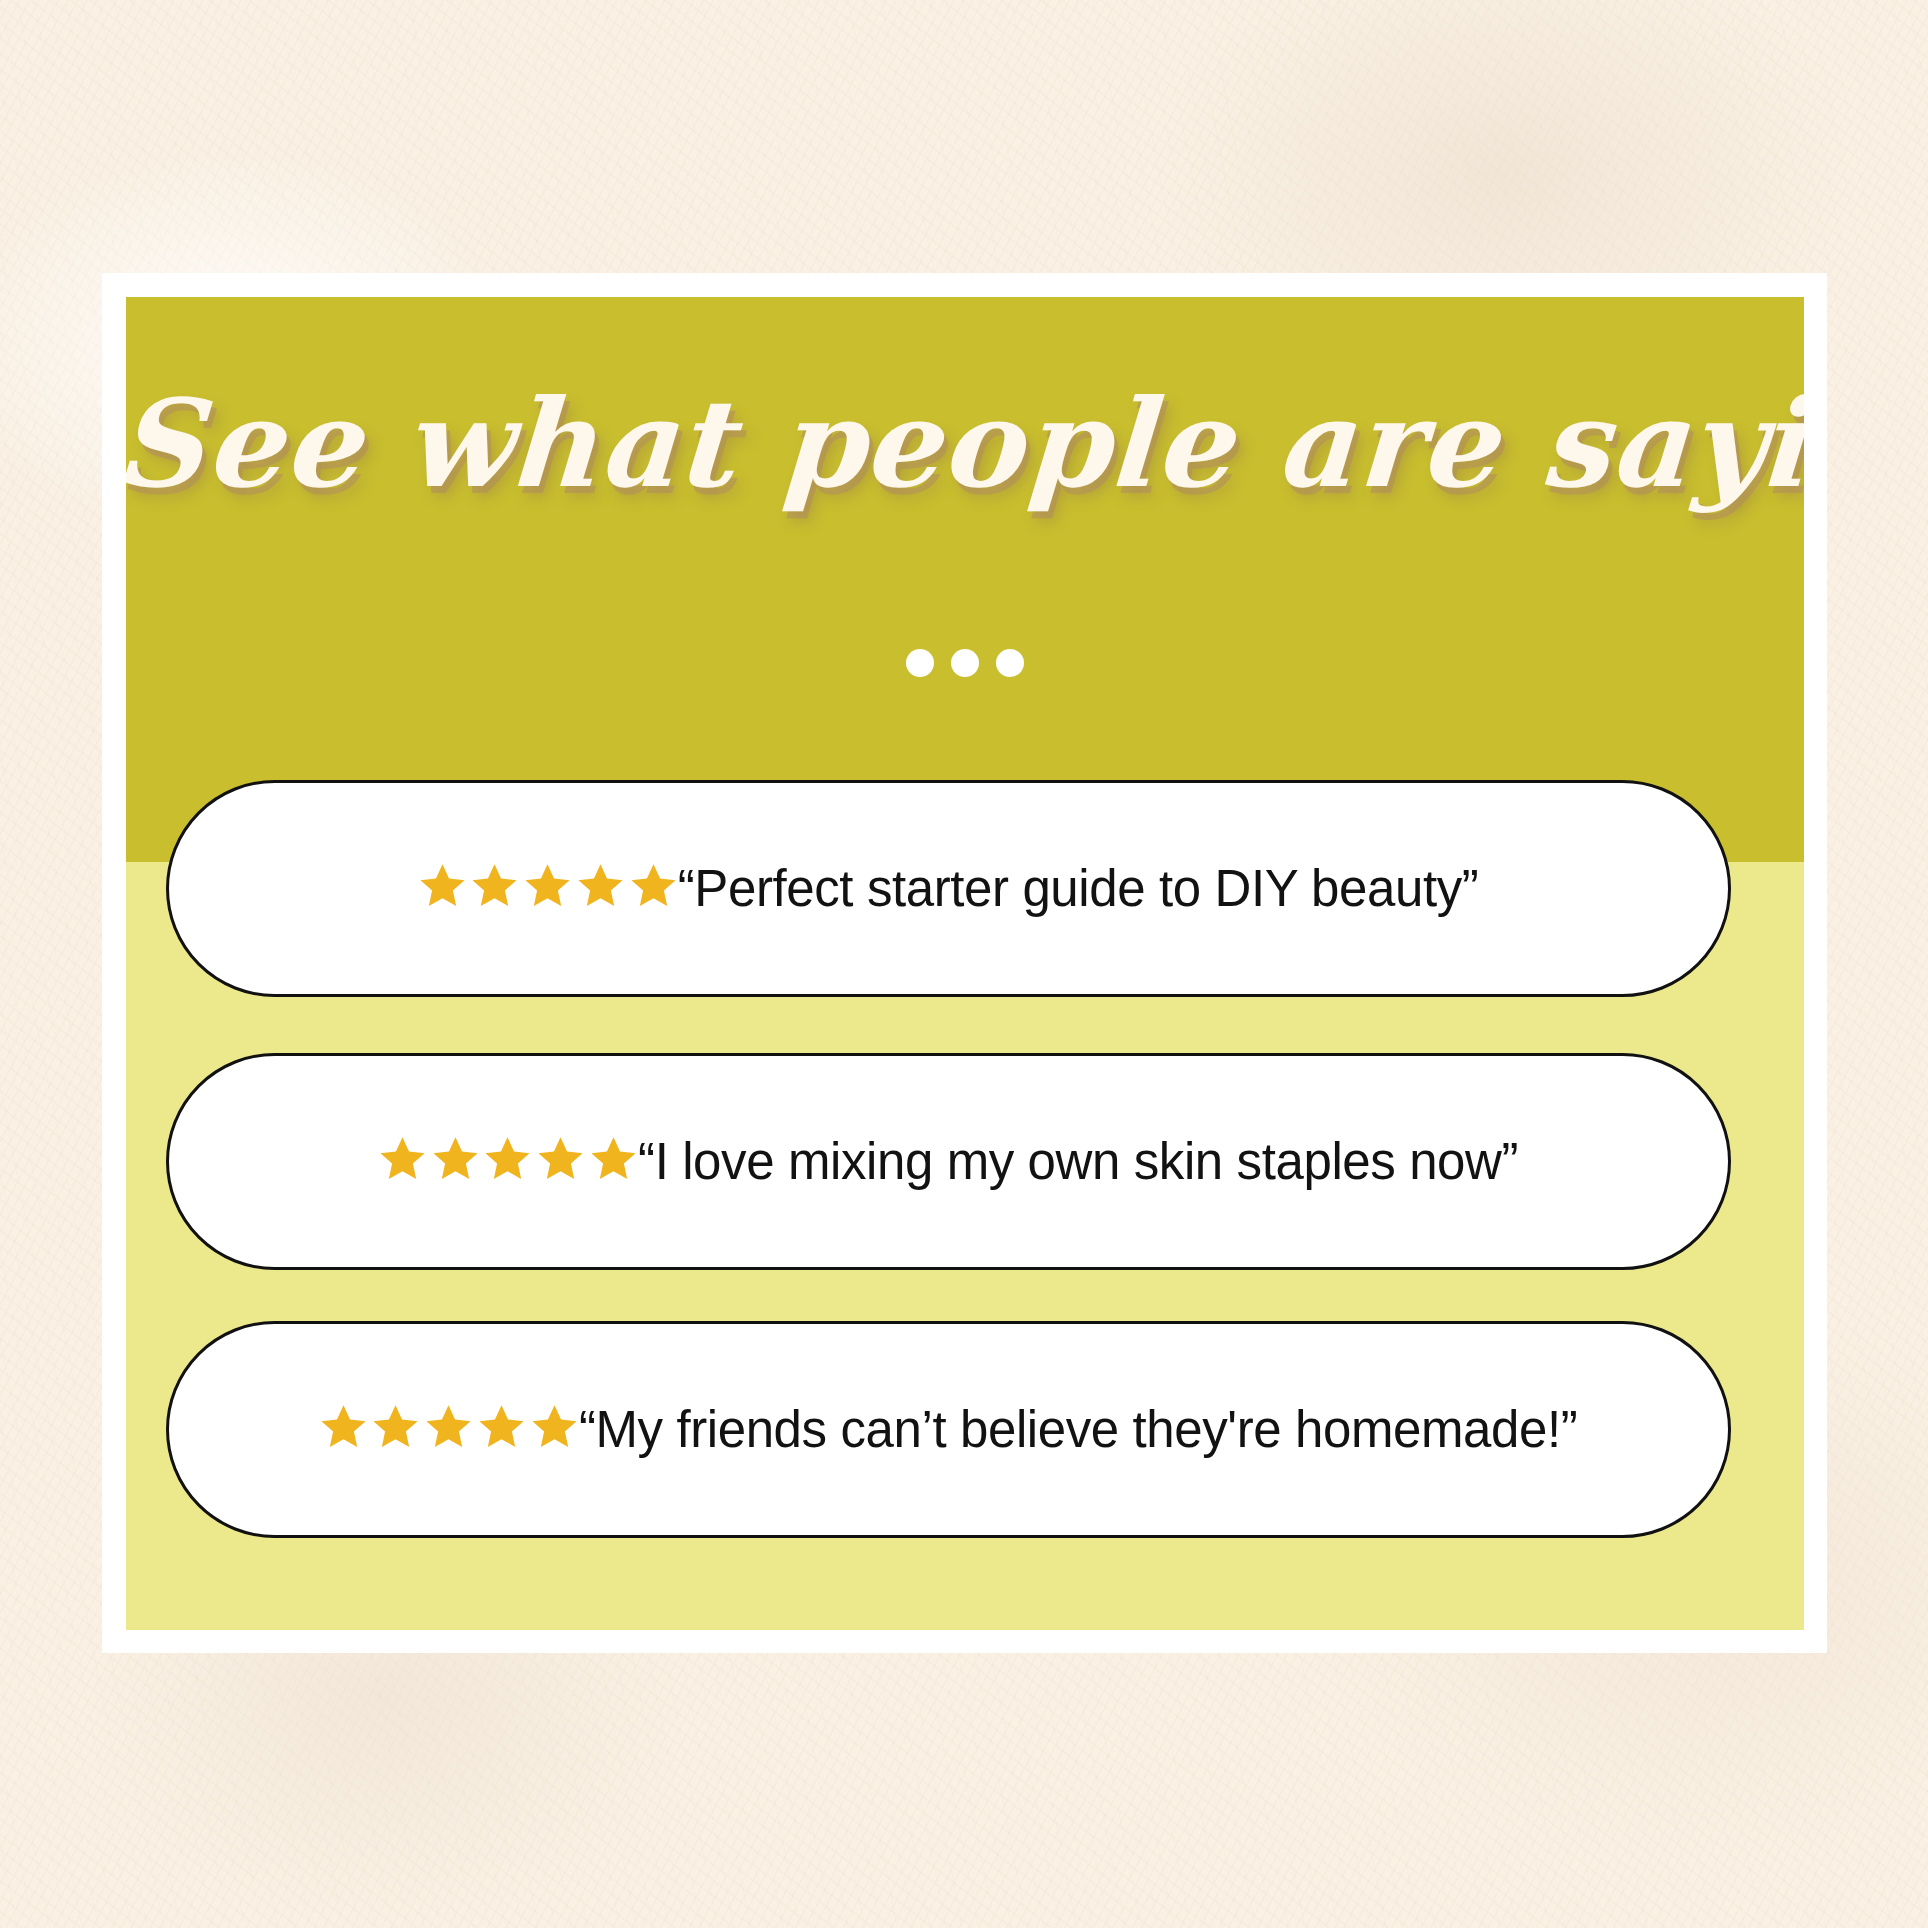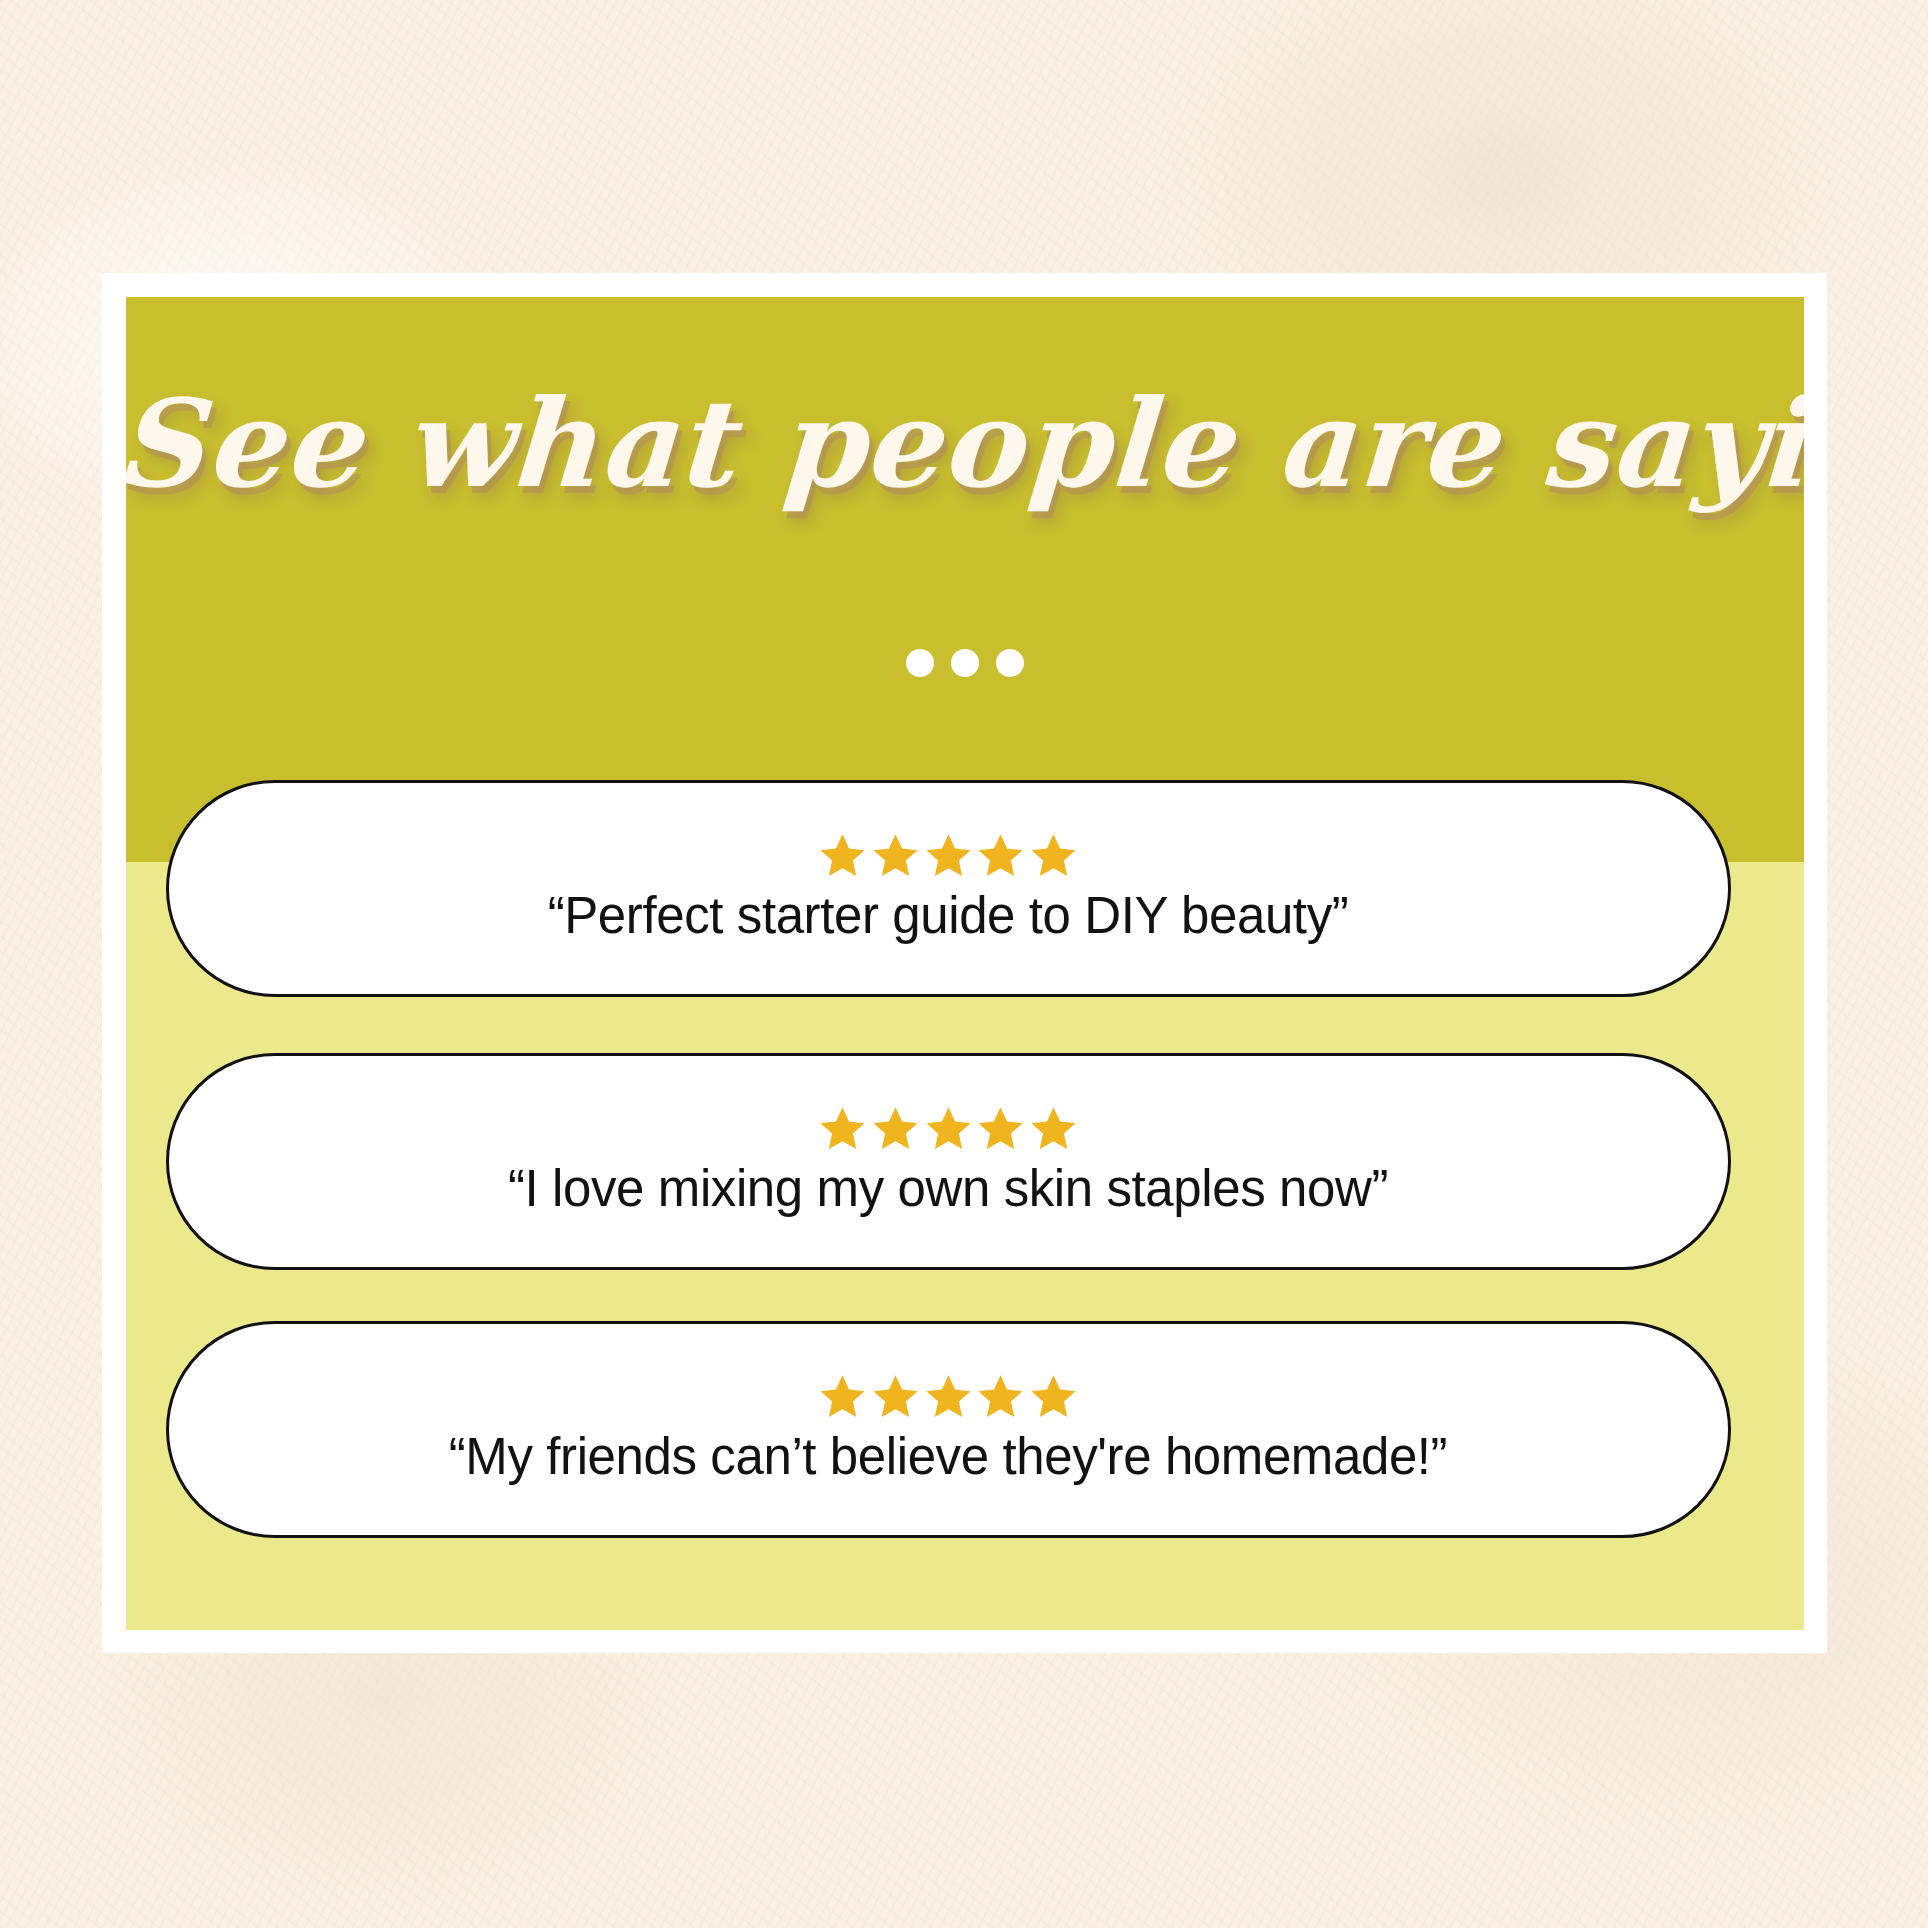--- a/index.html
+++ b/index.html
@@ -133,21 +133,21 @@
   .card {
     position: absolute;
     left: 40px;
     width: 1565px;
     height: 217px;
     background: #ffffff;
     border: 3.8px solid #111111;
     border-radius: 111px;
     box-sizing: border-box;
     display: flex;
-    flex-direction: column;
+    flex-direction: row;
     align-items: center;
     justify-content: center;
   }
   .card-1 { top: 483px; }
   .card-2 { top: 756px; }
   .card-3 { top: 1024px; }
 
   .stars {
     display: flex;
     gap: 3.8px;

